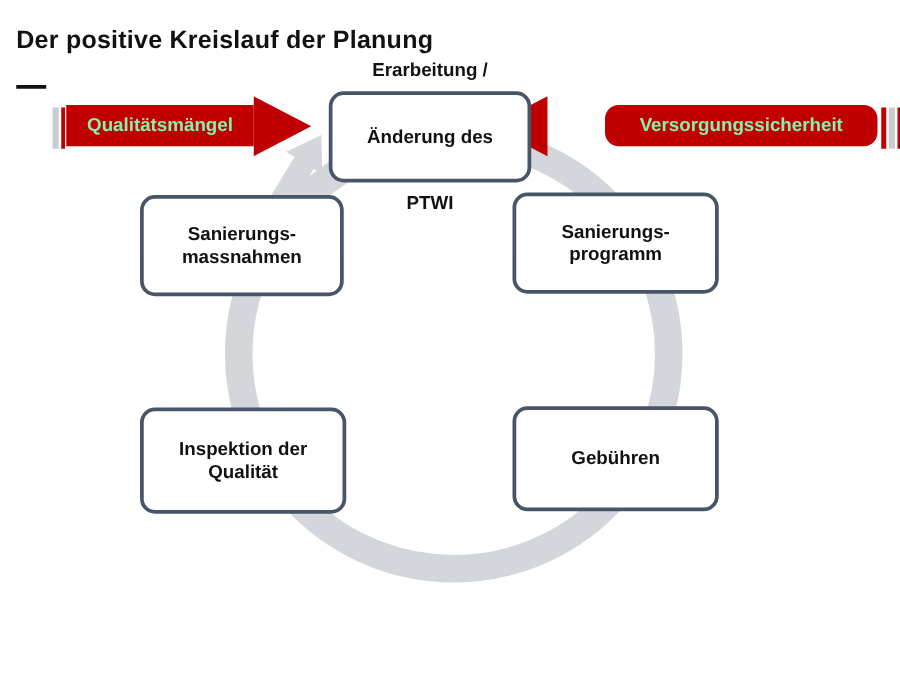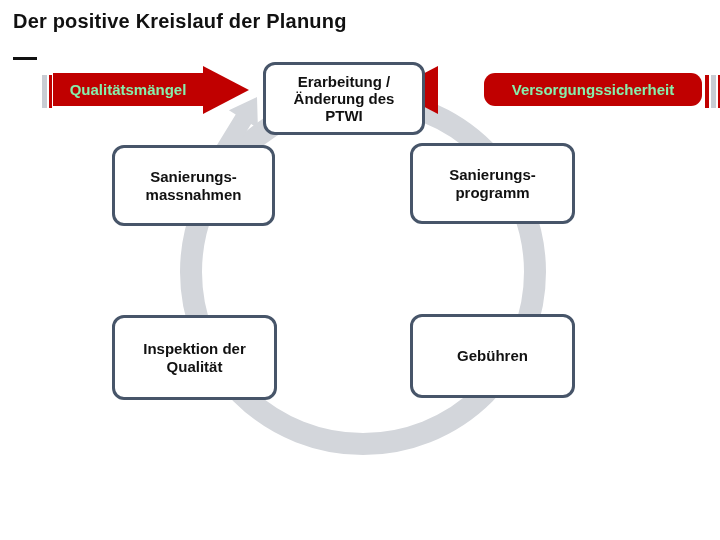--- a/index.html
+++ b/index.html
@@ -1,18 +1,18 @@
 <!DOCTYPE html>
 <html><head>
 <meta charset="utf-8">
 <style>
   html,body { margin:0; padding:0; }
   .stage {
     position:relative; width:720px; height:462px; background:#ffffff;
-    overflow:hidden; font-family:"Liberation Sans", sans-serif;
+    overflow:hidden; font-family:"Liberation Sans", sans-serif;margin-top:11px;
   }
 
   .title {
     position:absolute; left:13px; top:10px; width:560px;
     font-size:20px; font-weight:bold; color:#111; letter-spacing:0.2px;
   }
   .title-dash { position:absolute; left:13px; top:57px; width:24px; height:3px; background:#111; }
 
   .cycle-svg { position:absolute; left:0; top:0; width:720px; height:540px; }
 
@@ -25,21 +25,21 @@
   }
   .arrow-head { position:absolute; top:66px; width:0; height:0; }
 
   
   .node {
     position:absolute; background:#fff; border:3px solid #475569; border-radius:12px;
     box-sizing:border-box; display:flex; flex-direction:column;
     align-items:center; justify-content:center; text-align:center;
     font-weight:bold; font-size:15px; line-height:18px; color:#111;
   }
-  .node-top { line-height:17px; }
+  .node-top { line-height:17px;gap:36px; }
 
   
   .footer-divider { position:absolute; left:8px; top:487px; width:704px; height:1px; background:#c4c4c4; }
   .logo-mark { position:absolute; left:36px; top:494px; font-size:34px; line-height:34px; color:#000;
                font-family:"DejaVu Sans", sans-serif; }
   .org-text { position:absolute; left:58px; top:500px; font-size:5px; line-height:5.5px;
               letter-spacing:0.4px; color:#4a4a4a; }
   .service-text { position:absolute; left:198px; top:496px; font-size:8px; color:#1a1a1a; }
   .footer-link { position:absolute; left:198px; font-size:5.5px; color:#56789a; text-decoration:underline; }
   .page-number { position:absolute; left:662px; top:532px; font-size:9px; color:#222; }

